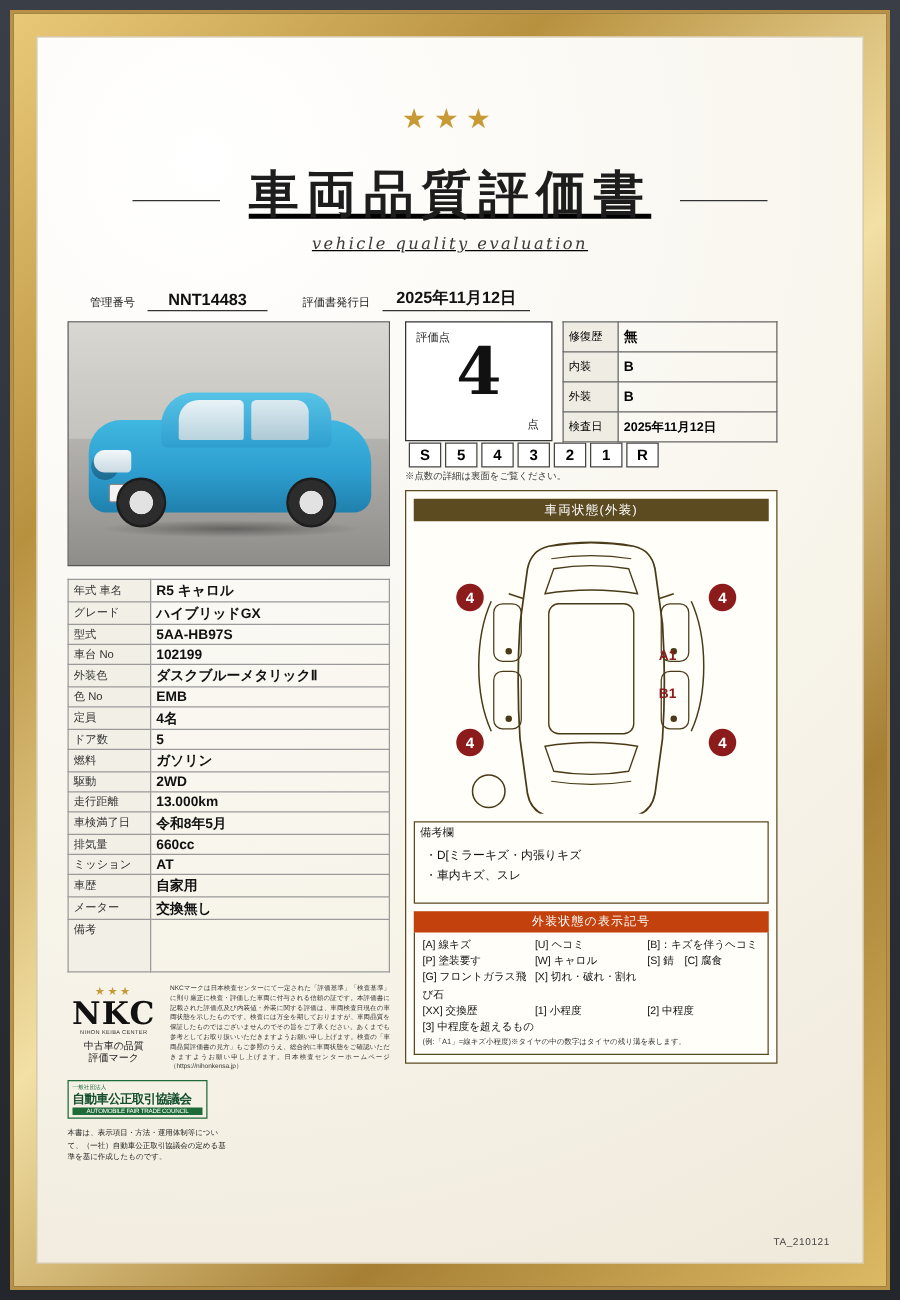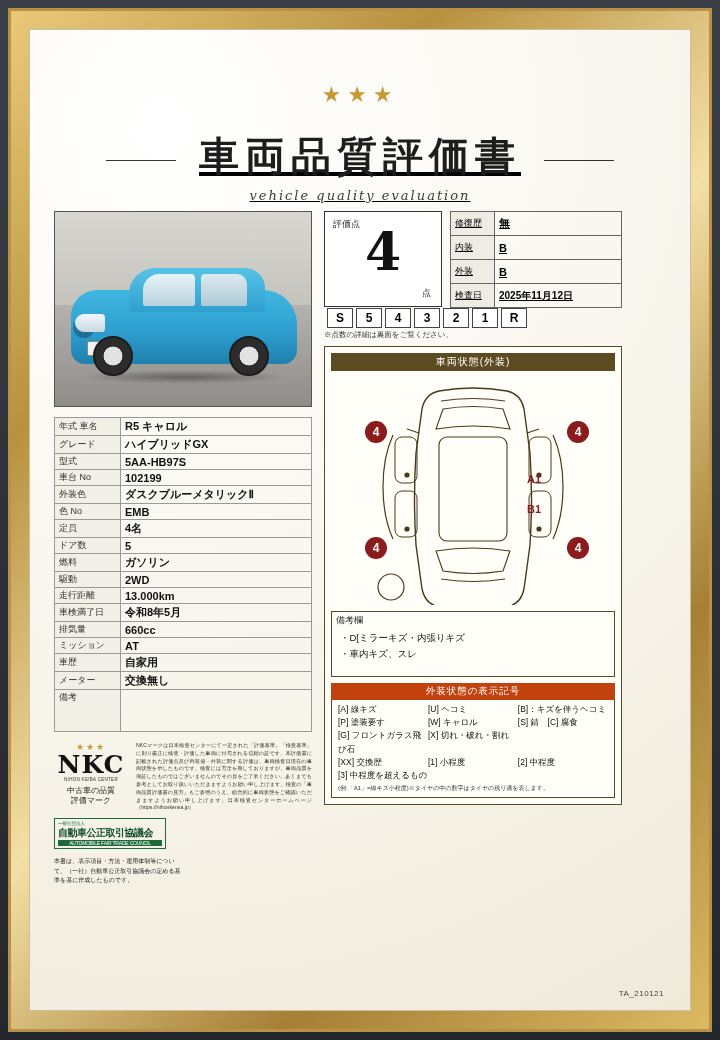--- a/index.html
+++ b/index.html
@@ -194,21 +194,21 @@
     width:112px; border:1px solid #1e6b3a; padding:2px 3px;
   }
   .afc-badge .t1 { font-size:4.5px; color:#1e6b3a; }
   .afc-badge .t2 { font-size:10px; font-weight:bold; color:#14502c; letter-spacing:-.5px;}
   .afc-badge .t3 {
     font-size:5px; color:#fff; background:#1e6b3a; text-align:center; letter-spacing:-.2px;
   }
   .afc-note { font-size:6px; line-height:1.6; color:#222; width:130px; }
 
   
-  .score-row { display:flex; gap:8px;text-decoration:underline; }
+  .score-row { display:flex; gap:8px; }
   .score-box {
     width:118px; height:96px; border:1px solid #333; position:relative;
     background:#fff;
   }
   .score-box .lab {
     position:absolute; top:6px; left:8px; font-size:9px; color:#222;
   }
   .score-box .num {
     position:absolute; left:0; right:0; top:14px; text-align:center;
     font-size:52px; font-weight:bold; font-family:"DejaVu Serif", serif; color:#111;
@@ -290,20 +290,26 @@
       <div class="content">
 
         <div class="stars">★★★</div>
         <div class="title-wrap">
           <span class="rule-l"></span>
           <span class="rule-r"></span>
           <div class="main-title">車両品質評価書</div>
           <div class="sub-title">vehicle quality evaluation</div>
         </div>
 
+        <div class="meta-row">
+          <span class="meta-label">管理番号</span>
+          <span class="meta-value">NNT14483</span>
+          <span class="meta-label" style="margin-left:18px">評価書発行日</span>
+          <span class="meta-value wide">2025年11月12日</span>
+        </div>
 
         <div class="cols">
 
           <div class="col-left">
 
             <div class="photo">
               <div class="wall"></div>
               <div class="floor"></div>
               <div class="car">
                 <div class="shadow"></div>

